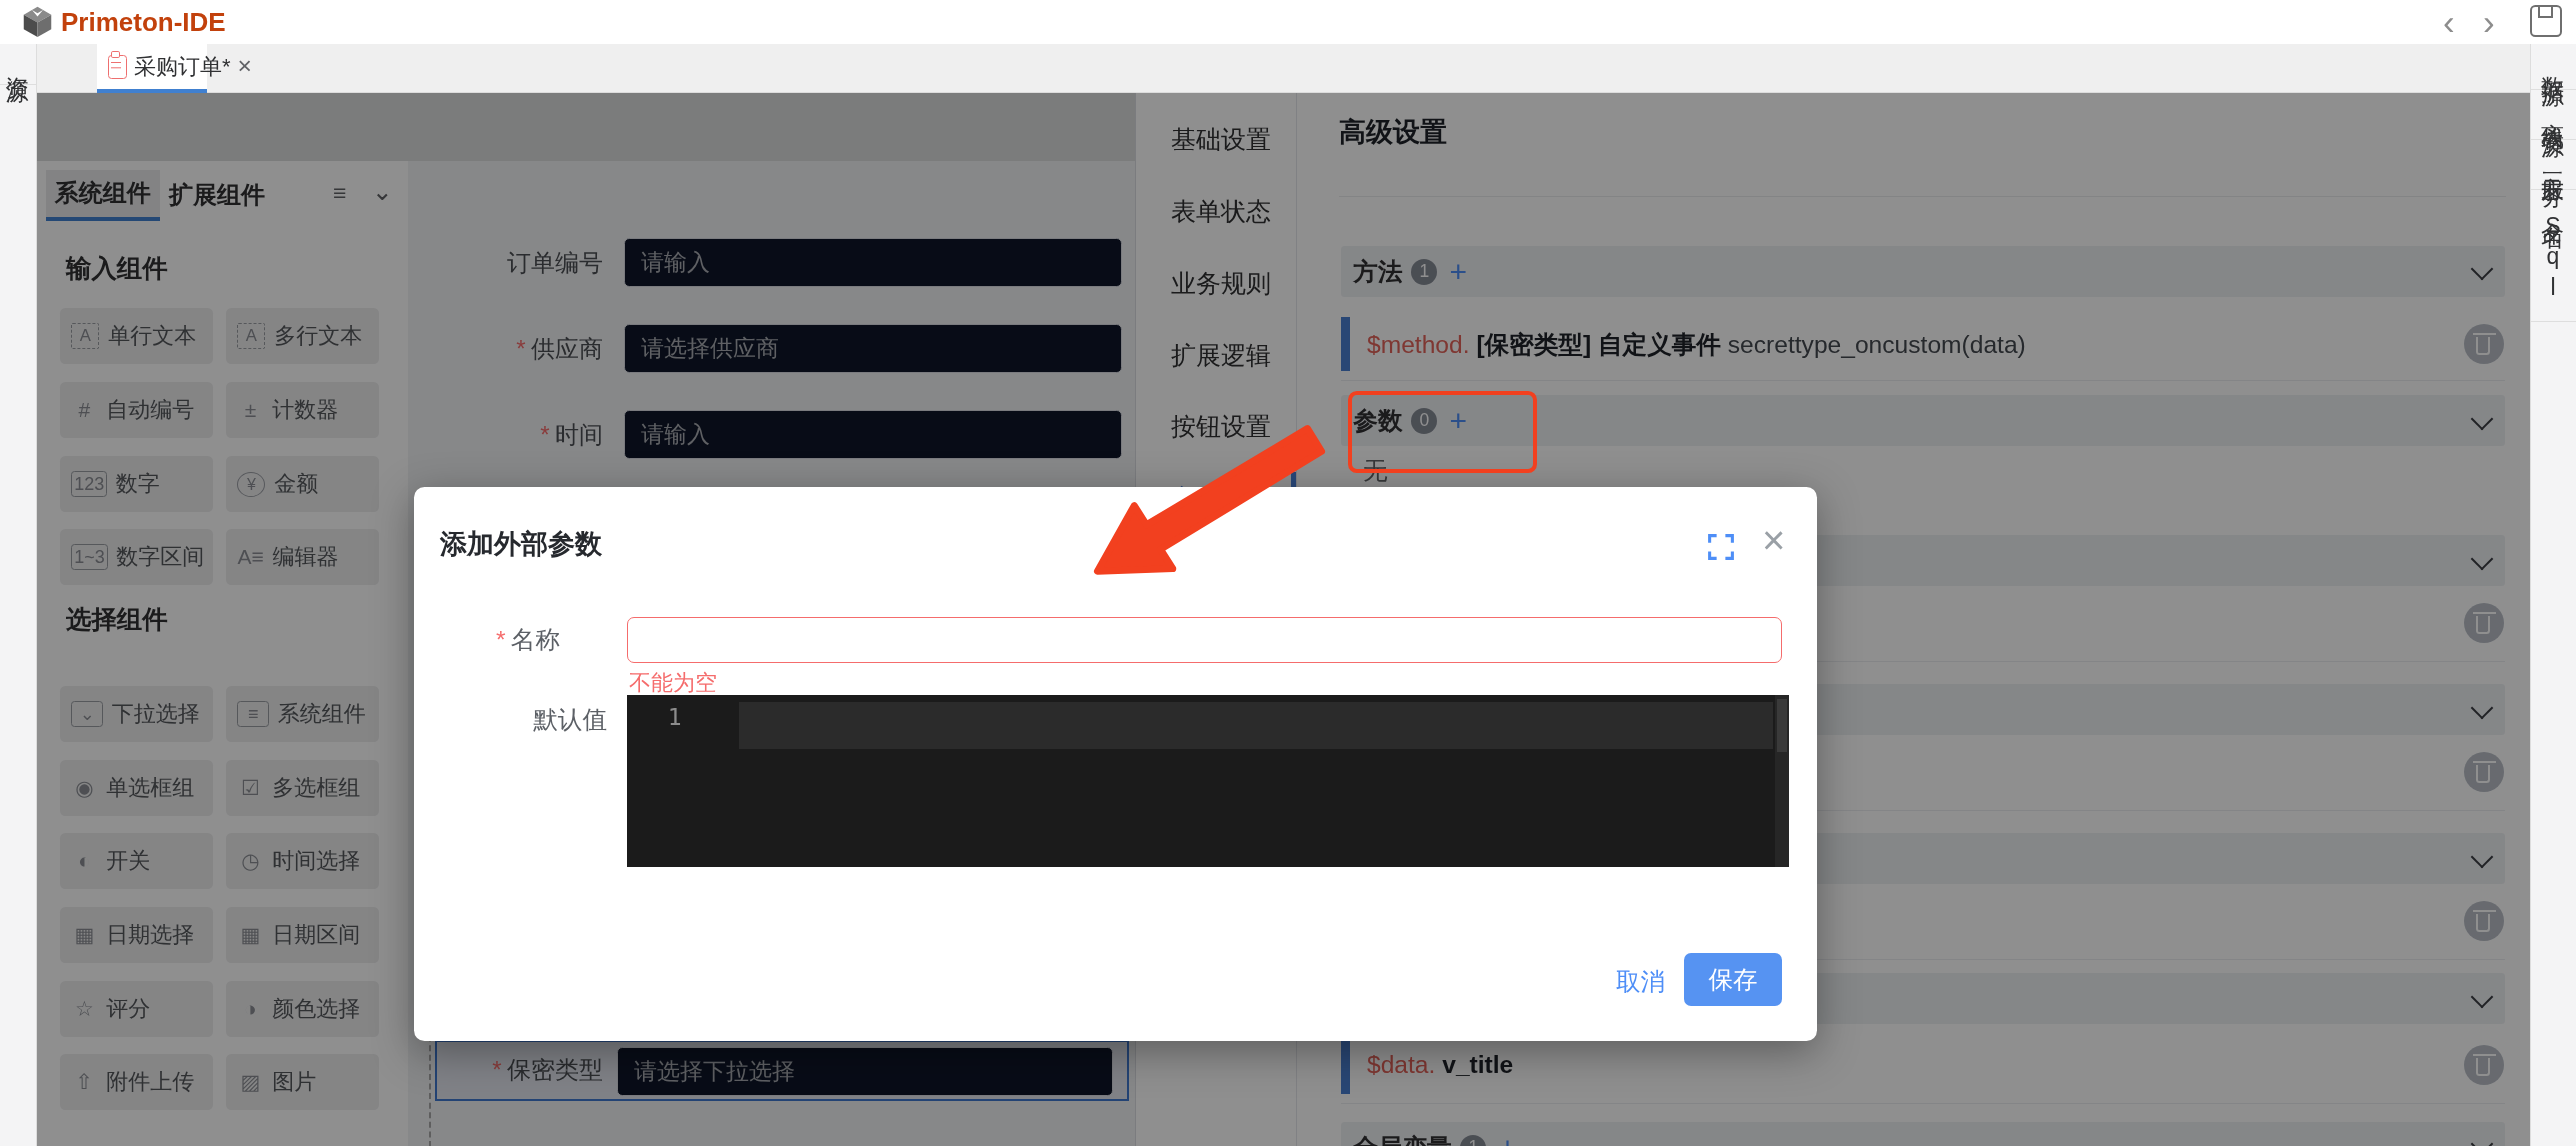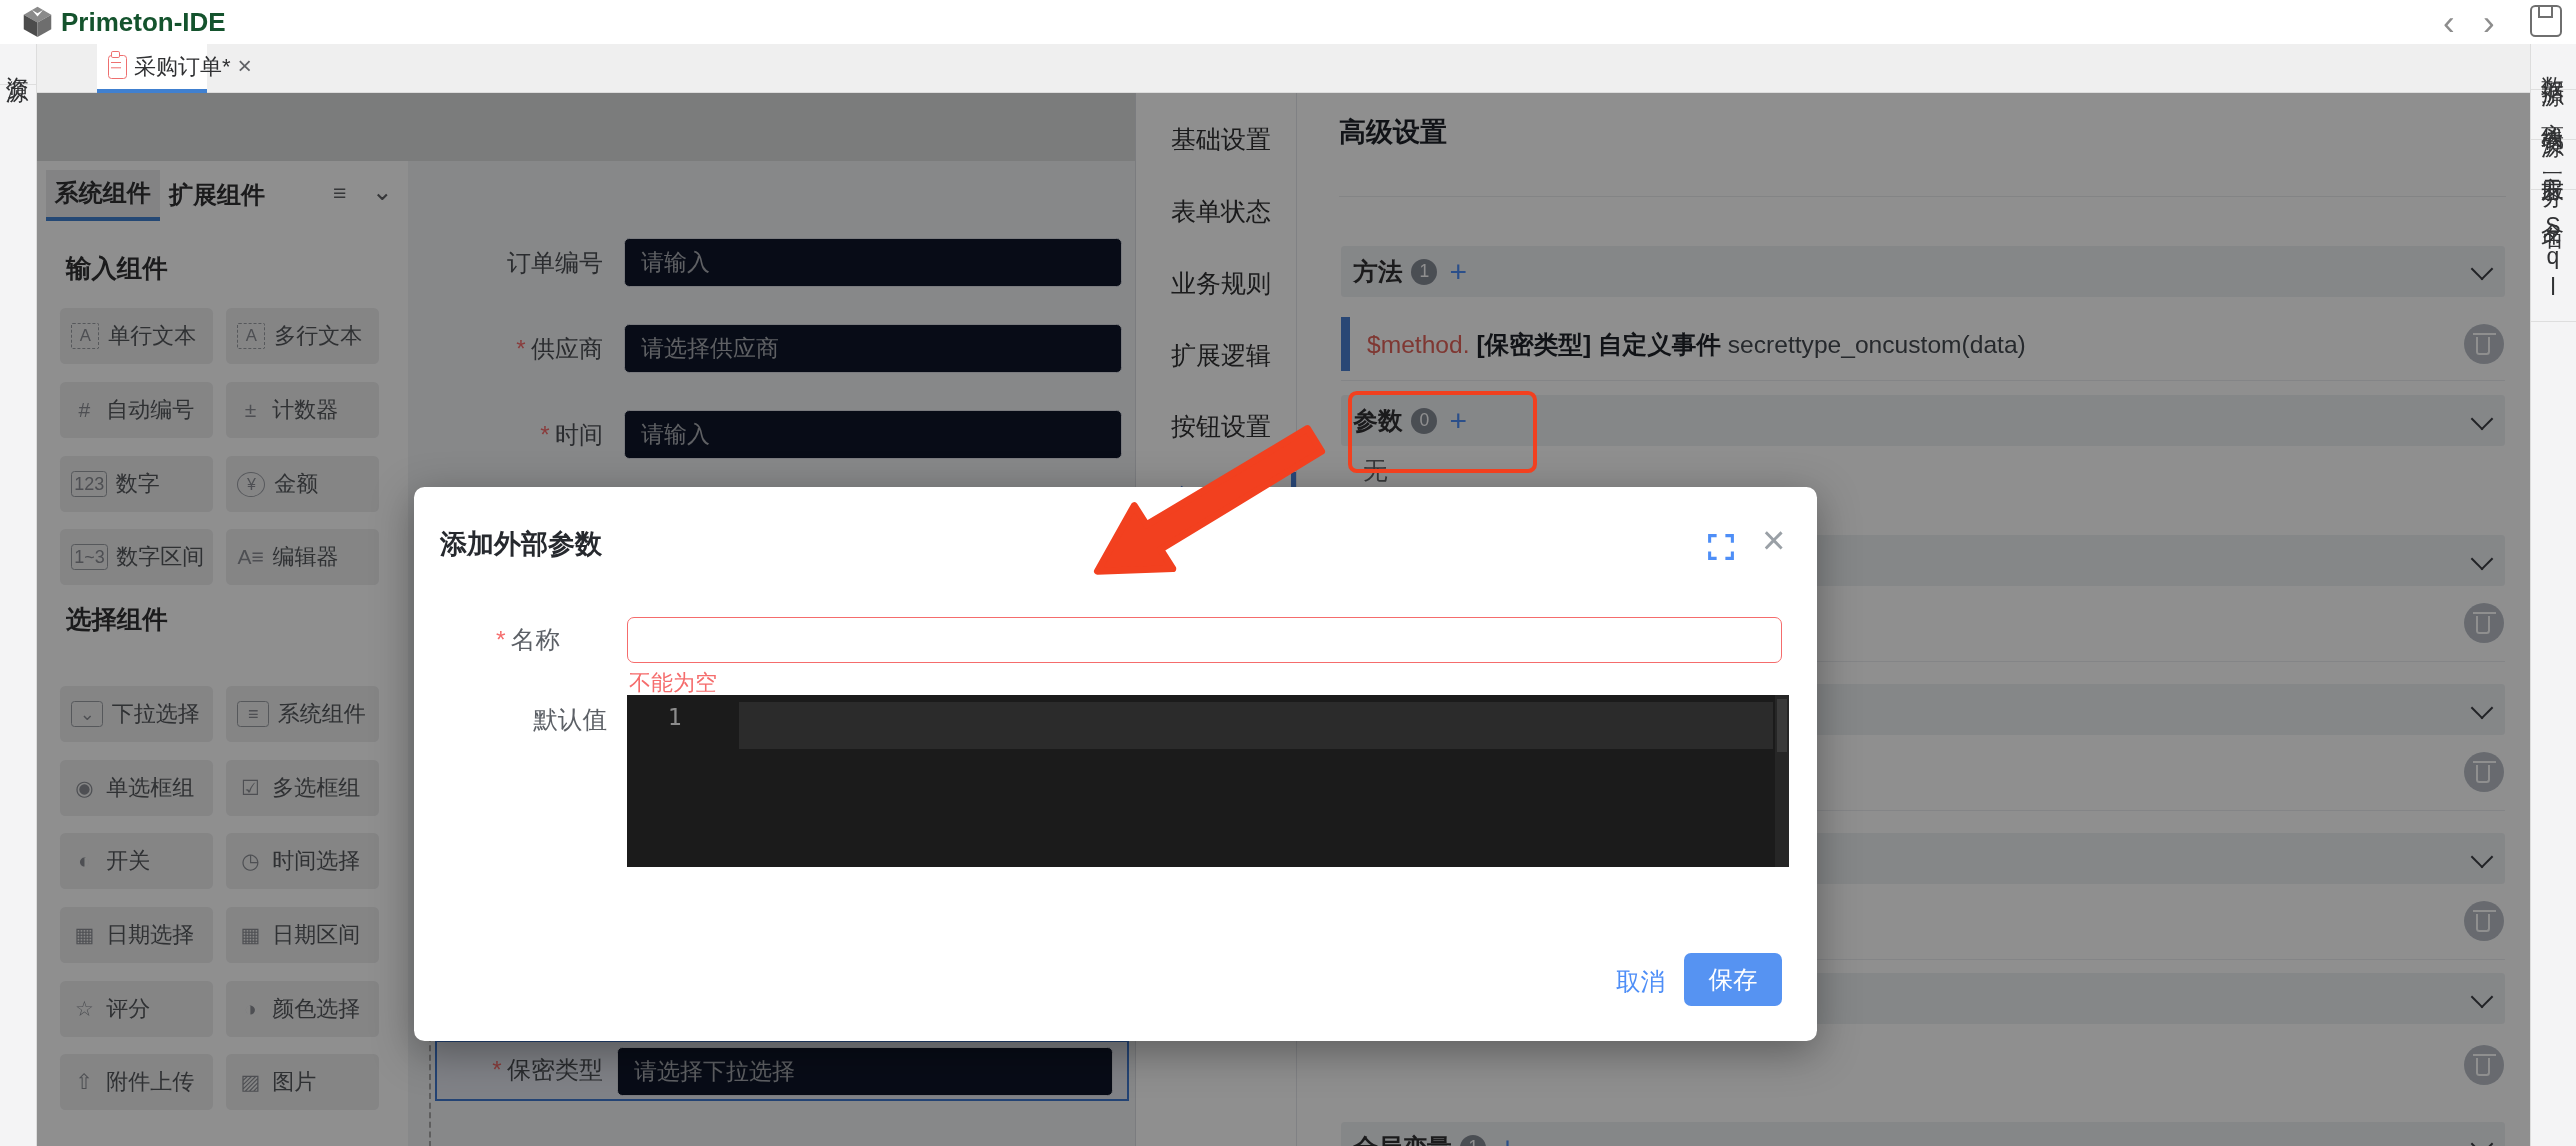--- a/index.html
+++ b/index.html
@@ -1,21 +1,21 @@
 <!DOCTYPE html>
 <html style="font-size:14px"><head>
 <meta charset="utf-8">
 <style>
   html,body{margin:0;padding:0;background:#fff;}
   body{font-family:"Liberation Sans","DejaVu Sans",sans-serif;color:#303133;}
   #root{position:relative;width:2576px;height:1147px;overflow:hidden;background:#fff;}
   .abs{position:absolute;}
   
   #app-header{left:0;top:0;width:2576px;height:44px;background:#fff;border-bottom:1.8px solid #e4e4e4;z-index:70;}
-  #app-title{left:61px;top:7px;font-size:26px;font-weight:600;color:#14532d;}
+  #app-title{left:61px;top:7px;font-size:26px;font-weight:600;color:#c2410c;}
   .navarrow{top:1.8px;font-size:35px;color:#8d8d8d;line-height:40px;}
   .floppy{width:28px;height:28px;border:2.6px solid #6f6f6f;border-radius:5.3px;}
   .floppy::before{content:"";position:absolute;left:6.1px;top:-0.9px;width:10.5px;height:9.6px;border:2.6px solid #6f6f6f;border-top:none;}
   #left-rail{left:0;top:44px;width:37px;height:1103px;background:#f4f4f5;border-right:1.8px solid #ddd;z-index:70;box-sizing:border-box;}
   #right-rail{left:2530px;top:44px;width:46px;height:1103px;background:#f4f4f5;border-left:1.8px solid #ddd;z-index:70;box-sizing:border-box;}
   .vtext{writing-mode:vertical-rl;text-orientation:upright;font-size:23px;color:#303133;letter-spacing:4.4px;}
   .rail-item{display:flex;justify-content:center;padding:14px 0 17.5px 0;border-bottom:1.8px solid #dedede;cursor:pointer;}
   #tab-strip{left:37px;top:44px;width:2494px;height:49px;background:#efefef;border-bottom:1.8px solid #dcdcdc;z-index:70;box-sizing:border-box;}
   #active-tab{left:60px;top:0;width:110px;height:49px;background:#fff;display:flex;align-items:center;border-bottom:4.4px solid #4080d0;box-sizing:border-box;padding-left:10.5px;}
   .clip{width:17.5px;height:22px;border:1.8px solid #ee6f6f;border-radius:3.5px;position:relative;flex:none;}
@@ -256,20 +256,24 @@
   <div class="trash" style="left:2464px;top:752px;"></div>
 
   <div class="abs sec-bar" style="top:833px;"></div>
   <div class="chev" style="left:2474px;top:849px;"></div>
   <div class="abs mrow" style="top:891px;border-bottom:1.8px solid #ebedf0;"></div>
   <div class="trash" style="left:2464px;top:901px;"></div>
 
   <div class="abs sec-bar" style="top:973px;"></div>
   <div class="chev" style="left:2474px;top:989px;"></div>
 
+  <div class="abs mrow" style="top:1035px;border-bottom:1.8px solid #ebedf0;">
+    <span class="bluebar"></span>
+    <span class="txt"><span class="mpre">$data.</span><span class="mbold"> v_title</span></span>
+  </div>
   <div class="trash" style="left:2464px;top:1045px;"></div>
 
   <div class="abs sec-bar" style="top:1122px;">
     <span class="t">全局变量</span>
     <span class="badge">1</span>
     <span class="plus">+</span>
   </div>
   <div class="chev" style="left:2474px;top:1136px;"></div>
 
   <div class="abs" id="dim-overlay"></div>

